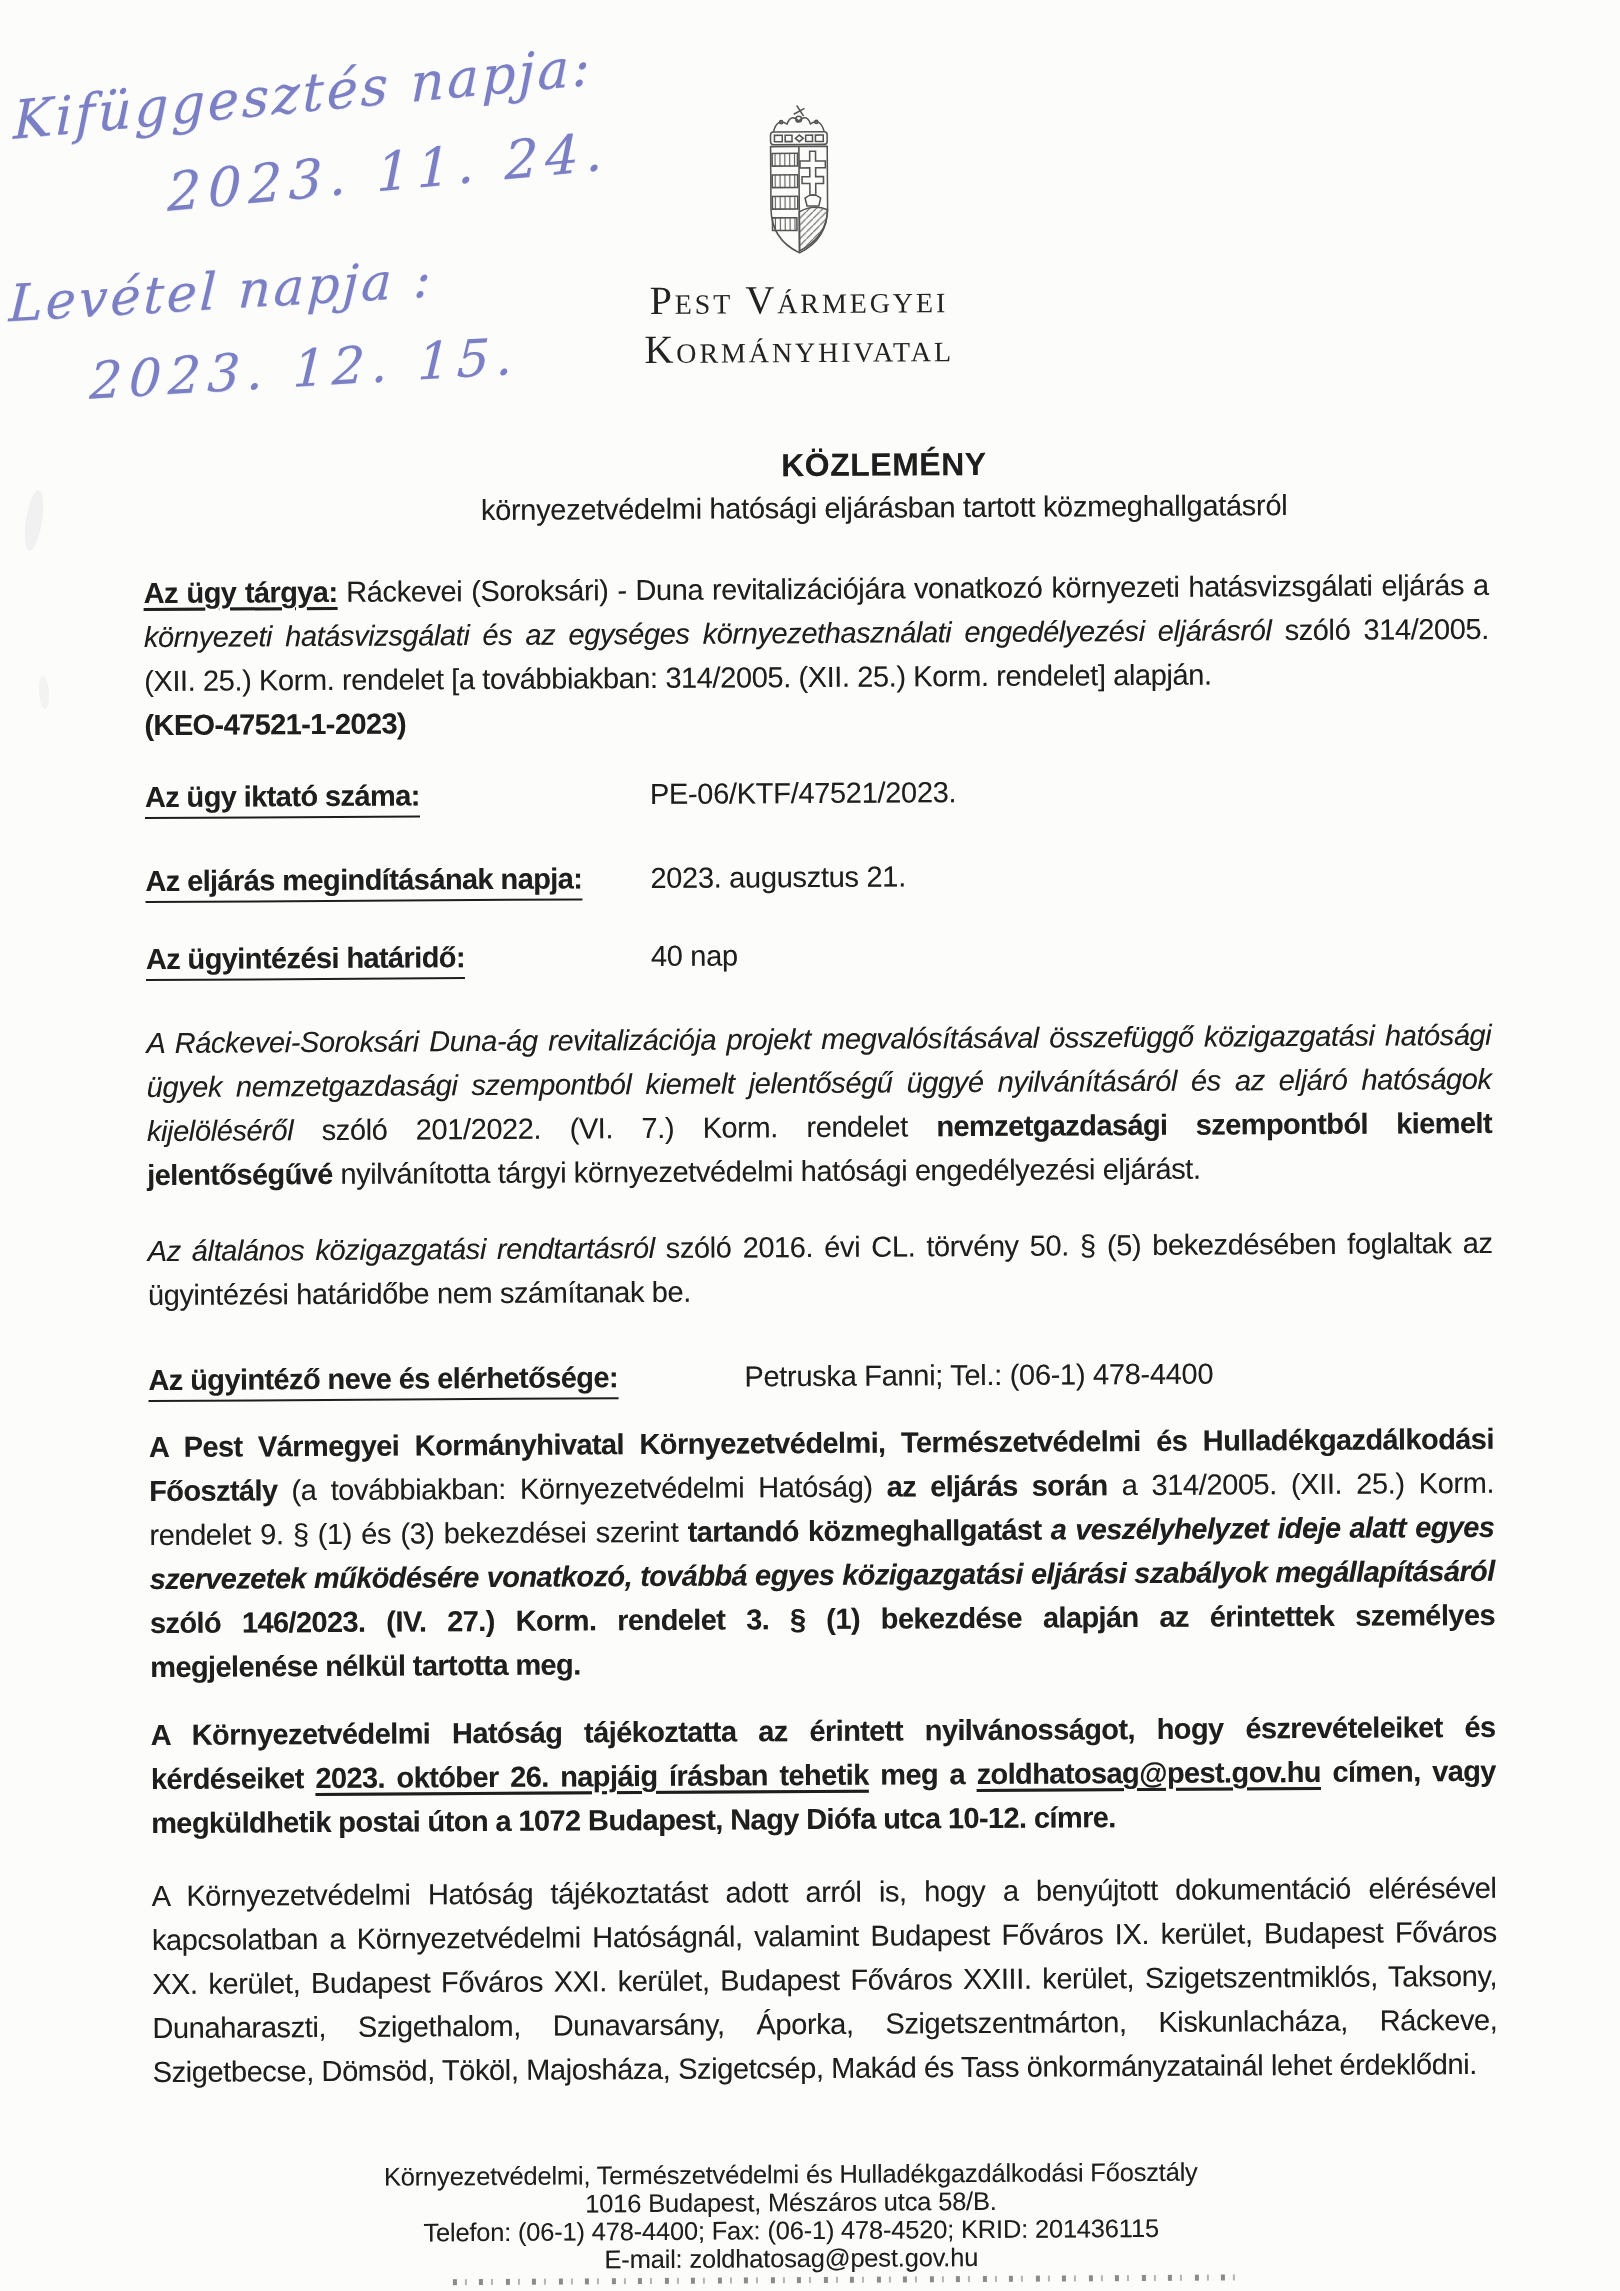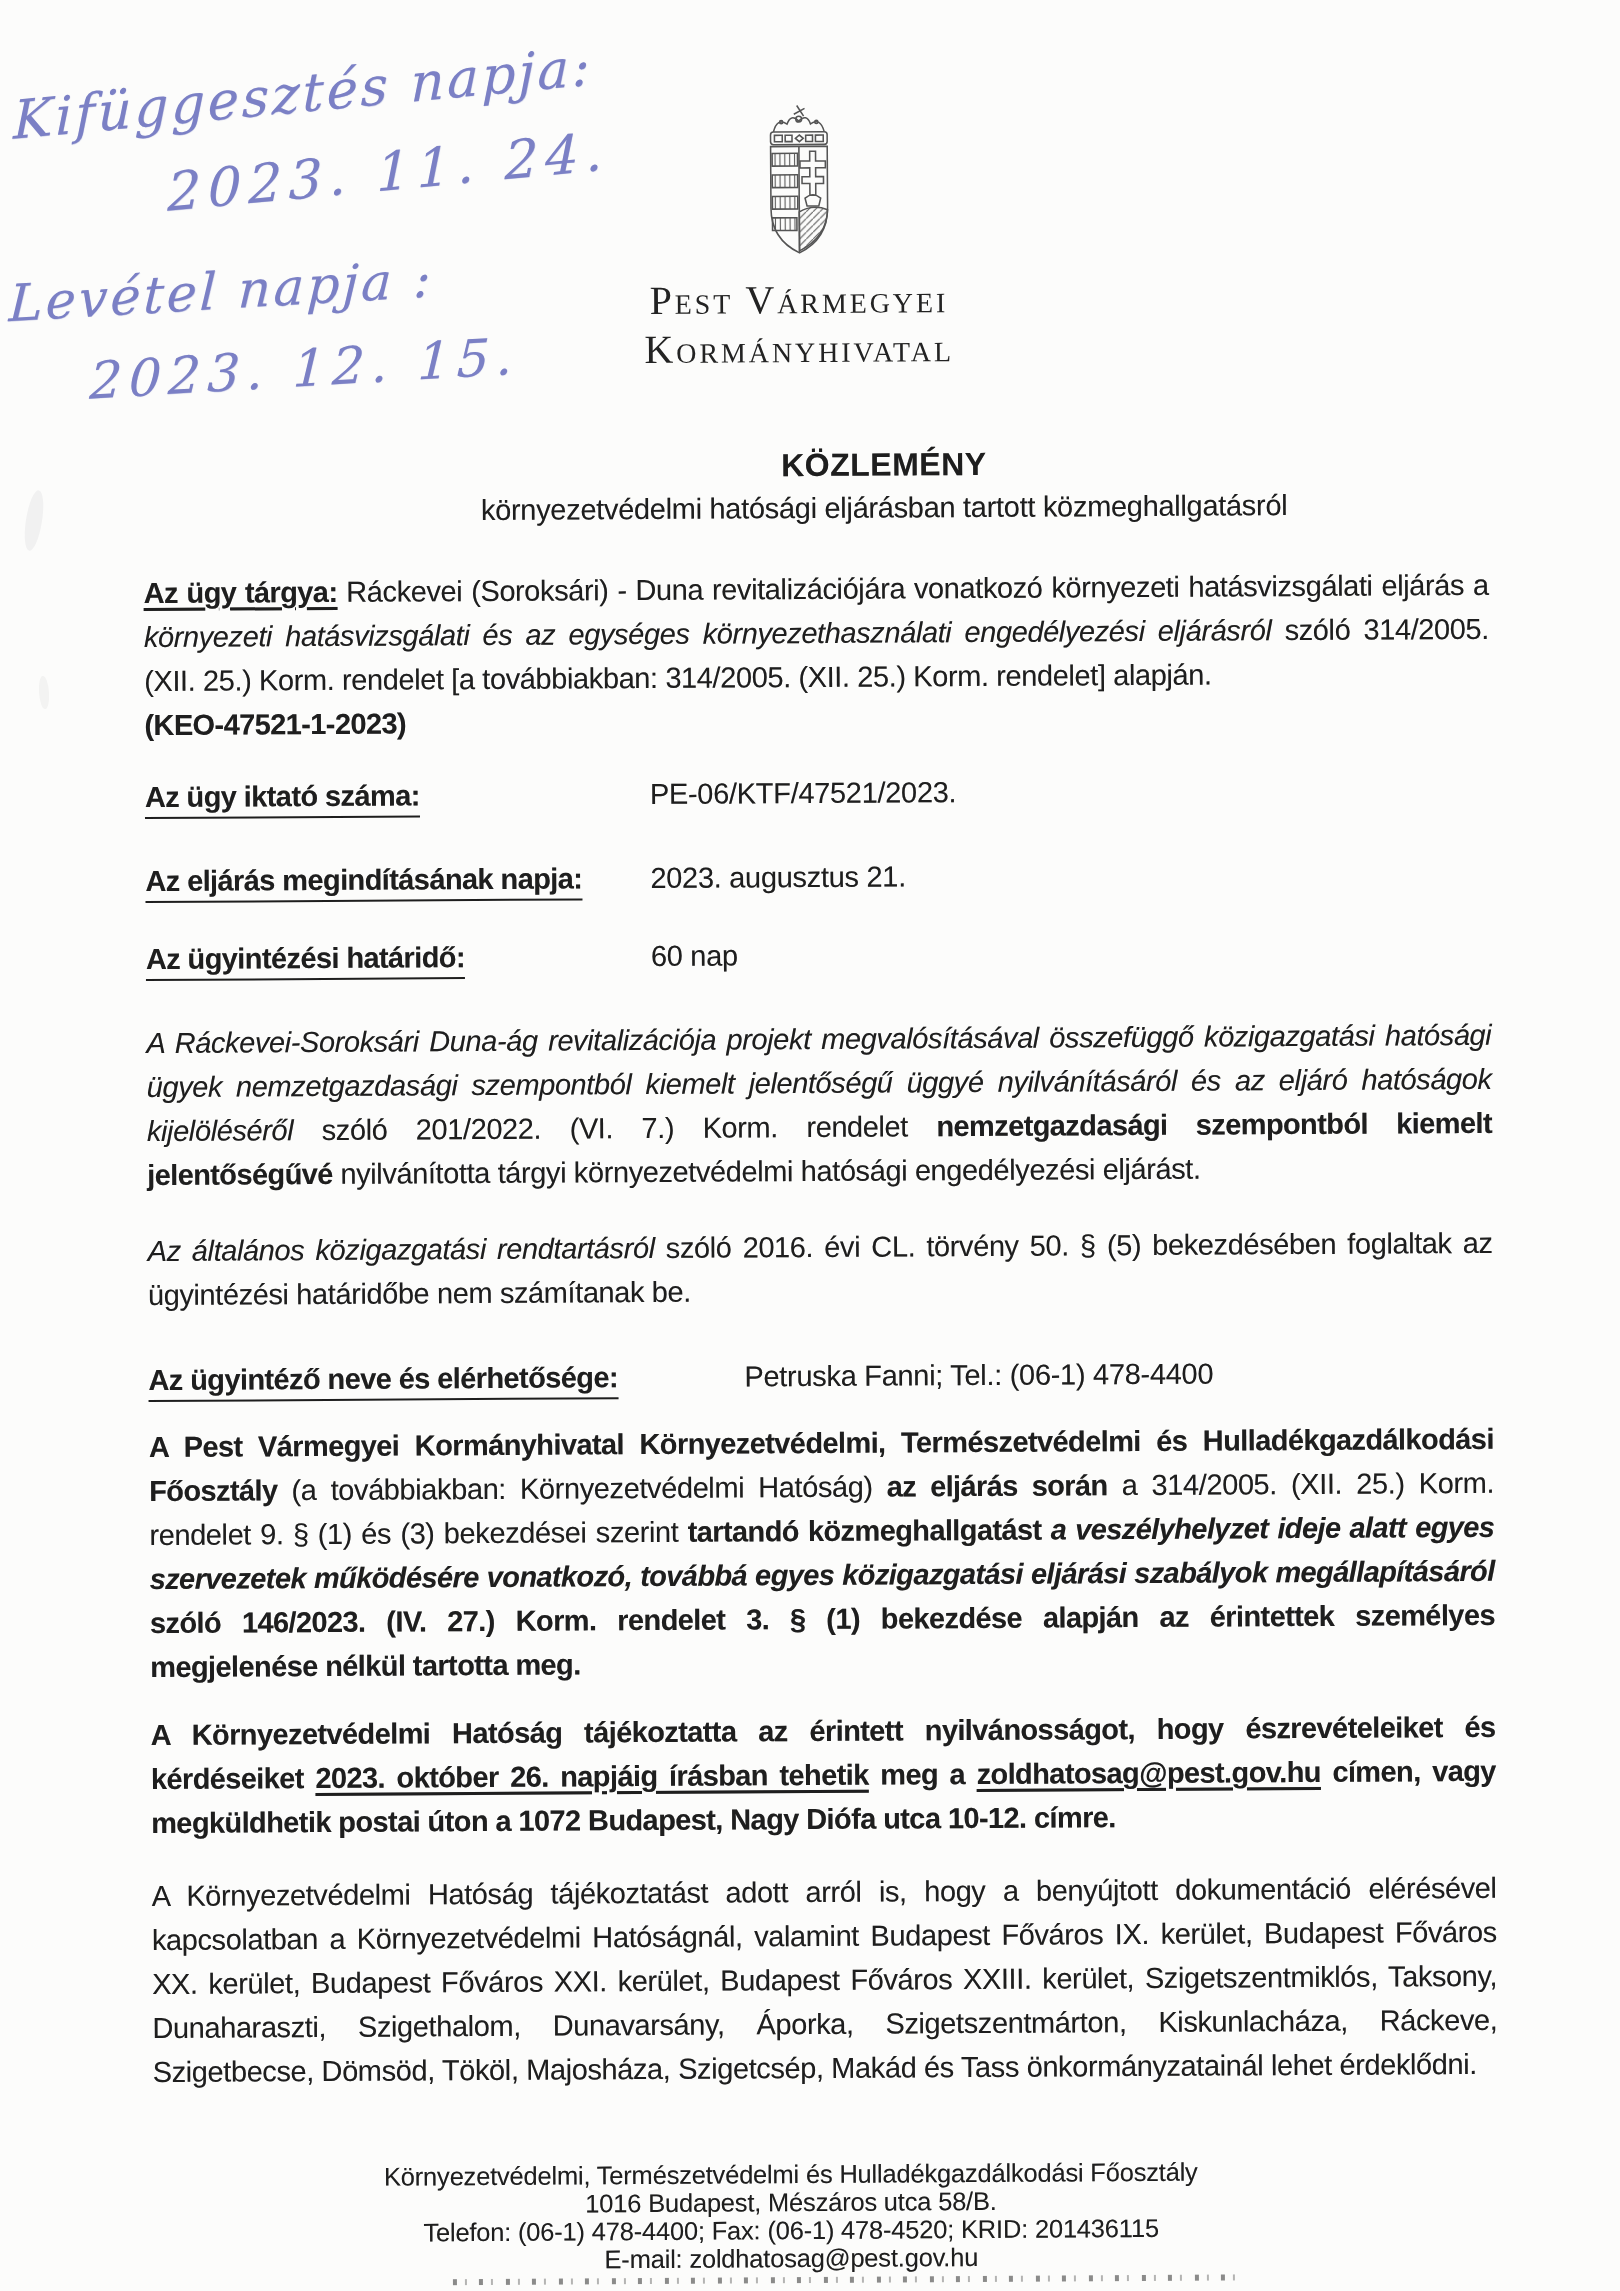--- a/index.html
+++ b/index.html
@@ -165,21 +165,21 @@
     <div class="row row-1 typed">
       <span class="row-label">Az ügy iktató száma:</span>
       <span class="row-value">PE-06/KTF/47521/2023.</span>
     </div>
     <div class="row row-2 typed">
       <span class="row-label">Az eljárás megindításának napja:</span>
       <span class="row-value">2023. augusztus 21.</span>
     </div>
     <div class="row row-3 typed">
       <span class="row-label">Az ügyintézési határidő:</span>
-      <span class="row-value">60 nap</span>
+      <span class="row-value">40 nap</span>
     </div>
 
     <div class="para p-priority typed"><span class="seg-i">A Ráckevei-Soroksári Duna-ág revitalizációja projekt megvalósításával összefüggő közigazgatási hatósági ügyek nemzetgazdasági szempontból kiemelt jelentőségű üggyé nyilvánításáról és az eljáró hatóságok kijelöléséről</span><span class="seg-r"> szóló 201/2022. (VI. 7.) Korm. rendelet </span><span class="seg-b">nemzetgazdasági szempontból kiemelt jelentőségűvé</span><span class="seg-r"> nyilvánította tárgyi környezetvédelmi hatósági engedélyezési eljárást.</span></div>
     <div class="para p-akr typed"><span class="seg-i">Az általános közigazgatási rendtartásról</span><span class="seg-r"> szóló 2016. évi CL. törvény 50. § (5) bekezdésében foglaltak az ügyintézési határidőbe nem számítanak be.</span></div>
 
     <div class="row row-4 typed">
       <span class="row-label">Az ügyintéző neve és elérhetősége:</span>
       <span class="row-value">Petruska Fanni; Tel.: (06-1) 478-4400</span>
     </div>
 

